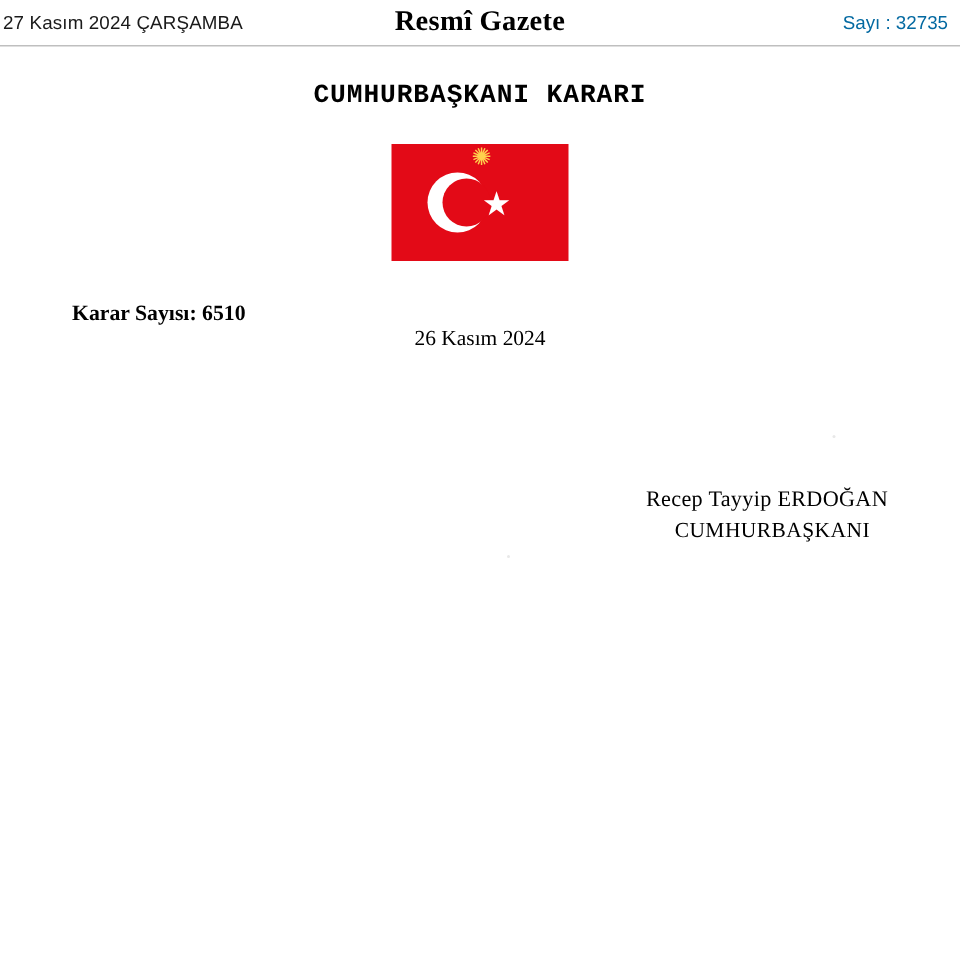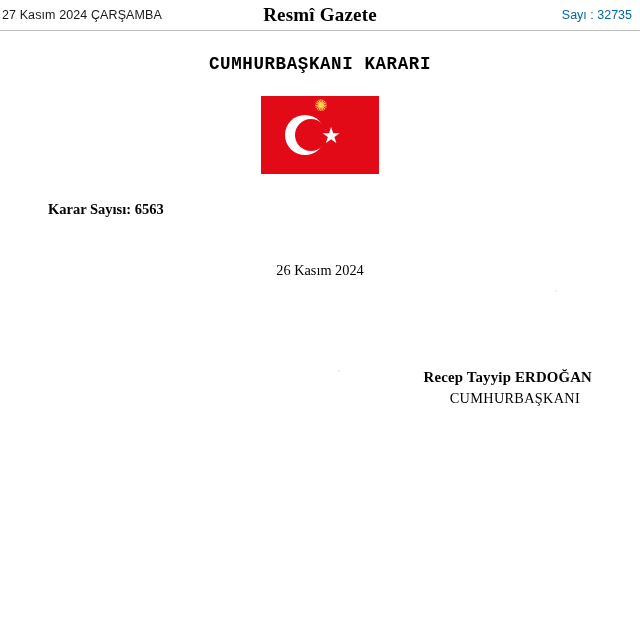--- a/index.html
+++ b/index.html
@@ -136,34 +136,33 @@
   .body-text {
     margin: 14px 0 0 0;
     padding: 0 2px 0 2px;
     font-size: 14.3px;
     line-height: 1.62;
     text-align: justify;
     text-indent: 42px;
     text-justify: inter-word;
   }
   .date-line {
-    margin-top: 44px;
     text-align: center;
     font-size: 14.3px;
   }
 
   
   .signature {
     margin-top: 90px;
     padding-right: 48px;
     text-align: right;
   }
   .sig-name {
     font-size: 14.8px;
-    font-weight: bold;
+    font-weight: normal;
     letter-spacing: 0.2px;
   }
   .sig-title {
     margin-top: 4px;
     font-size: 14.3px;
     letter-spacing: 0.3px;
     padding-right: 12px;
   }
 
   
@@ -191,21 +190,21 @@
 
   <div class="flag-wrap">
     <div class="flag">
       <div class="sunburst">✺</div>
       <div class="crescent-outer"></div>
       <div class="crescent-inner"></div>
       <div class="star">★</div>
     </div>
   </div>
 
-  <div class="decision-no">Karar Sayısı: 6563</div>
+  <div class="decision-no">Karar Sayısı: 6510</div>
 
 
   <div class="date-line">26 Kasım 2024</div>
 
   <div class="signature">
     <div class="sig-name">Recep Tayyip ERDOĞAN</div>
     <div class="sig-title">CUMHURBAŞKANI</div>
   </div>
 
   <div class="speck" style="left:555px; top:290px;"></div>

